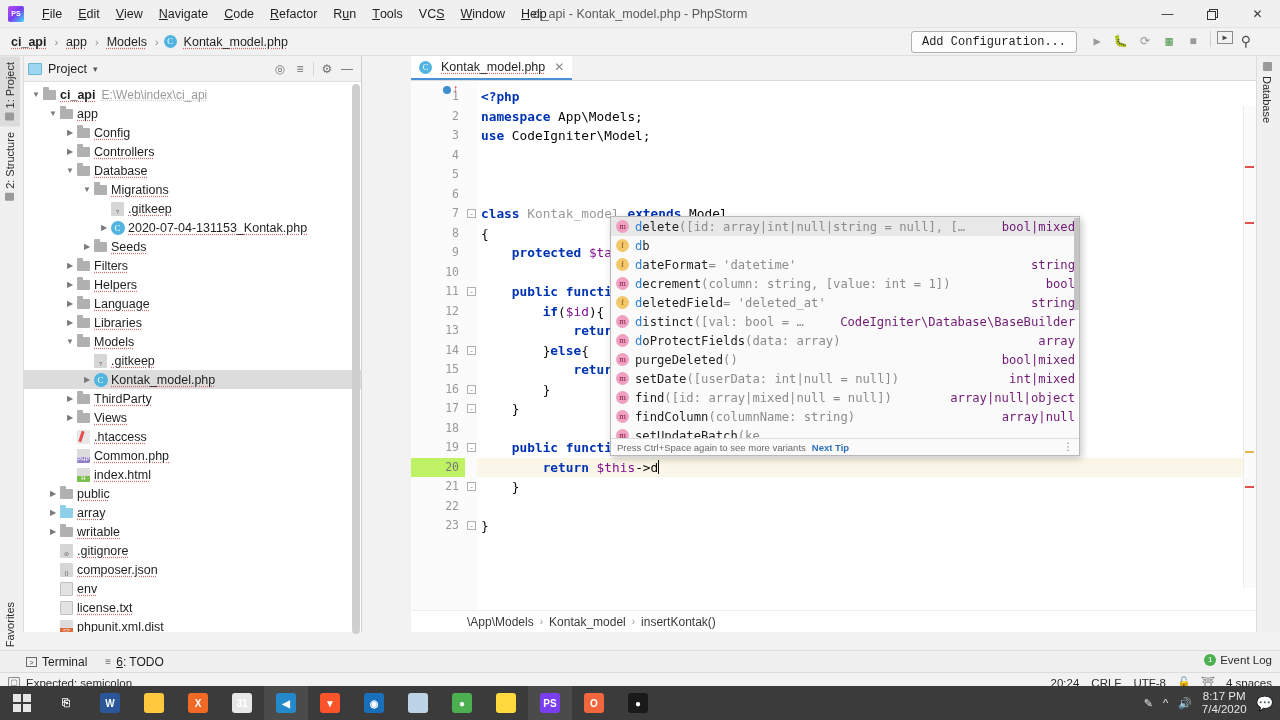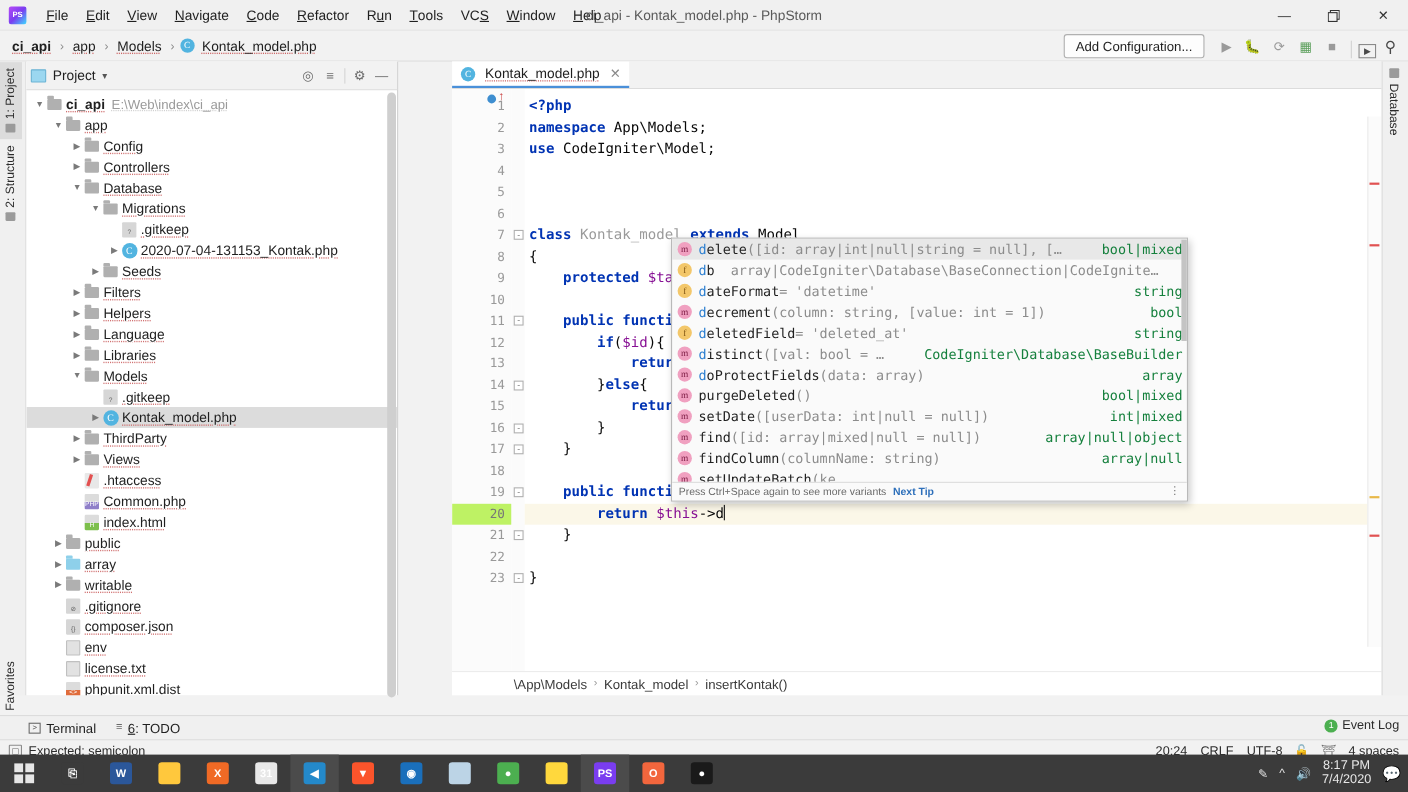--- a/index.html
+++ b/index.html
@@ -56,21 +56,21 @@
     text-decoration: underline; text-decoration-style: dotted;
     text-decoration-color: #c66; text-underline-offset: 2px;
   }
   .crumb.bold { font-weight: bold; }
   .crumb-sep { color: #8a8a8a; padding: 0 5px; font-size: 11px; }
   .php-class-ic {
     display: inline-block; width: 13px; height: 13px; border-radius: 50%;
     background: #52b4e0; color: #fff; font-size: 8.5px; line-height: 13px;
     text-align: center; margin-right: 4px; vertical-align: -2px; font-family: "Liberation Serif", serif;
   }
-  .toolbar-right { margin-left: auto; display: flex; align-items: flex-end; padding-right: 4px; }
+  .toolbar-right { margin-left: auto; display: flex; align-items: flex-start; padding-right: 22px; font-family: Liberation Mono, monospace; }
   .addcfg-btn {
     border: 1px solid #b0b0b0; background: #fdfdfd; border-radius: 3px;
     padding: 3px 10px; font-size: 12px; color: #1f1f1f; margin-right: 8px;
   }
   .tb-ic {
     width: 22px; height: 22px; display: flex; align-items: center; justify-content: center;
     color: #9a9a9a; font-size: 12px; margin: 0 1px;
   }
   .tb-sep { width: 1px; height: 16px; background: #d2d2d2; margin: 0 5px; }
 
@@ -234,21 +234,21 @@
   .badge {
     width: 13px; height: 13px; border-radius: 50%; font-size: 8.5px; line-height: 13px;
     text-align: center; color: #fff; flex: 0 0 13px; margin-right: 6px;
     font-family: "Liberation Serif", serif;
   }
   .badge.m { background: #f0a0c0; color:#7a1840; }
   .badge.f { background: #f3c76a; color:#7a5010; }
   .ac-name { color: #1f1f1f; }
   .ac-name .hl { color: #2d7fd0; }
   .ac-sig { color: #8c8c8c; }
-  .ac-type { margin-left: auto; color: #15803d; padding-left: 12px; }
+  .ac-type { margin-left: auto; color: #701a75; padding-left: 12px; }
   .ac-footer {
     position: absolute; left: 0; right: 0; bottom: 0; height: 17px;
     background: #fafafa; border-top: 1px solid #dcdcdc;
     display: flex; align-items: center; padding: 0 6px;
     font-family: "Liberation Sans", sans-serif; font-size: 9.5px; color: #6a6a6a;
   }
   .ac-footer .nexttip { color: #2d6fba; margin-left: 6px; font-weight: bold; }
   .ac-footer .dots { margin-left: auto; color: #777; letter-spacing: 0; font-size: 10px; line-height: 8px; }
   .ac-scroll {
     position: absolute; right: 0; top: 1px; width: 5px; height: 92px; background: #c4c4c4;
@@ -725,21 +725,20 @@
     <div class="ac-list" id="aclist">
         <div class="ac-row sel">
           <span class="badge m">m</span>
           <span class="ac-name"><span class="hl">d</span>elete</span>
           <span class="ac-sig">([id: array|int|null|string = null], […</span>
           <span class="ac-type">bool|mixed</span>
         </div>
         <div class="ac-row">
           <span class="badge f">f</span>
           <span class="ac-name"><span class="hl">d</span>b</span>
-          <span class="ac-sig">&nbsp;&nbsp;array|CodeIgniter\Database\BaseConnection|CodeIgnite…</span>
           <span class="ac-type"></span>
         </div>
         <div class="ac-row">
           <span class="badge f">f</span>
           <span class="ac-name"><span class="hl">d</span>ateFormat</span>
           <span class="ac-sig"> = 'datetime'</span>
           <span class="ac-type">string</span>
         </div>
         <div class="ac-row">
           <span class="badge m">m</span>

